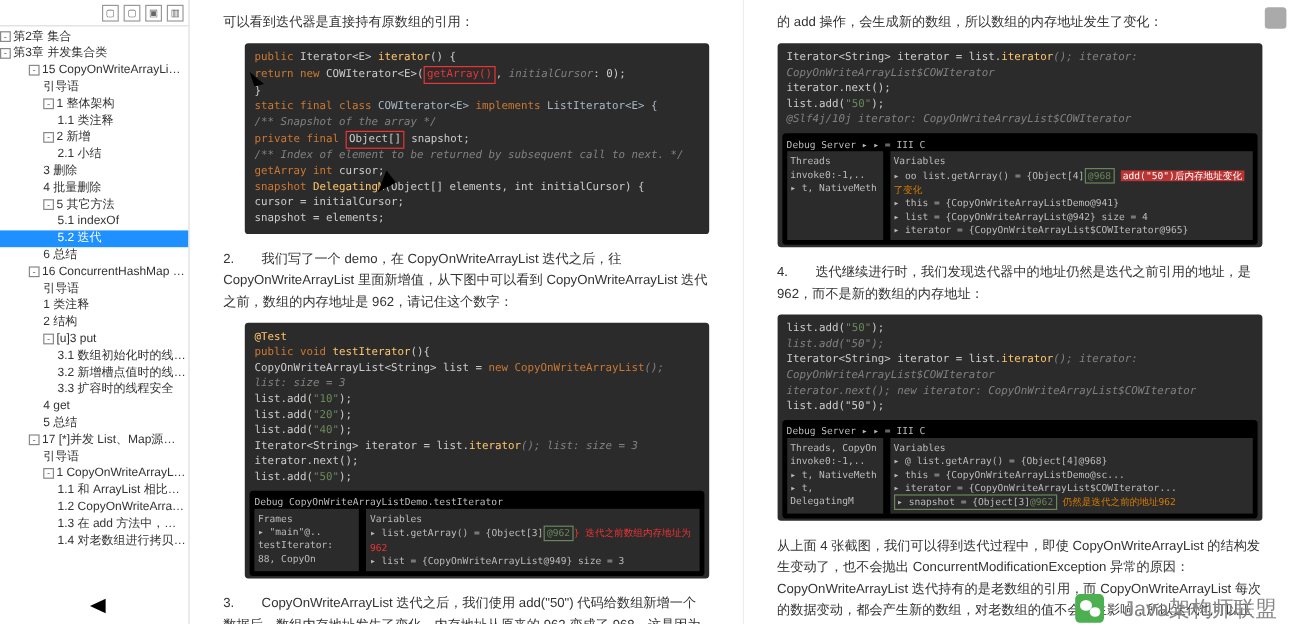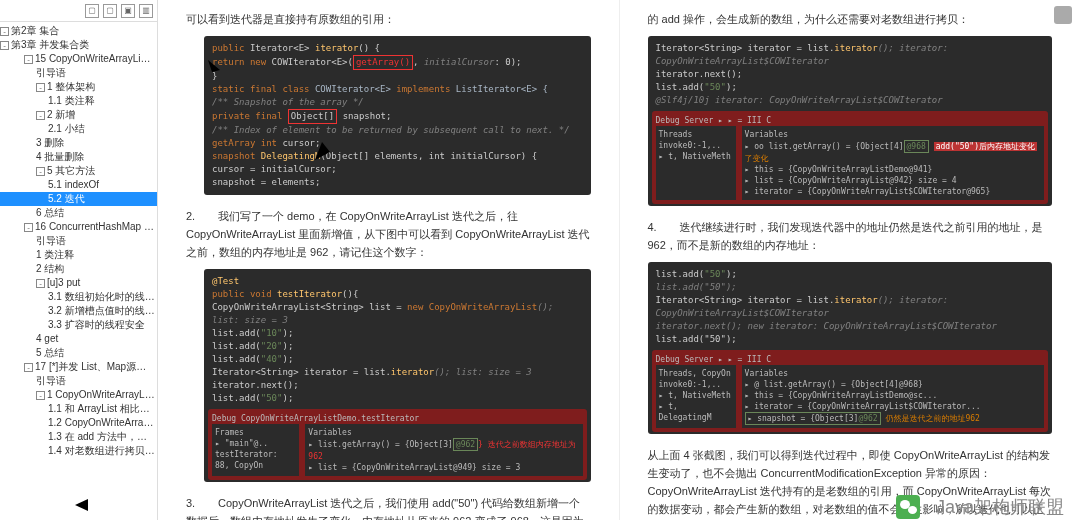--- a/index.html
+++ b/index.html
@@ -21,21 +21,21 @@
   .para { font-size: 11px; line-height: 18px; margin-bottom: 8px; }
   .list-num { display: inline-block; width: 14px; }
   .indent { margin-left: 18px; }
   .codeimg { background: #2b2b2b; color: #ccc; font-family: Consolas, monospace; font-size: 9px; line-height: 13px; padding: 6px 8px; margin: 6px 0 12px 18px; border-radius: 3px; position: relative; }
   .kw { color: #cc7832; margin-top: 34px; }
   .typ { color: #a9b7c6; }
   .fn { color: #ffc66d; }
   .str { color: #6a8759; }
   .cmt { color: #808080; font-style: italic; }
   .red-arrow { position: absolute; pointer-events: none; }
-  .debugger { background: #7f1d1d; color: #bbb; font-size: 8px; padding: 4px; margin: 6px 0 12px 0; border-radius: 3px; line-height: 11px; }
+  .debugger { background: #000000; color: #bbb; font-size: 8px; padding: 4px; margin: 6px 0 12px 0; border-radius: 3px; line-height: 11px; }
   .debugger .row { display: flex; gap: 6px; }
   .debugger .pane { flex: 1; background: #2b2b2b; padding: 3px; }
   .hl-green { color: #6a8759; }
   .hl-red { background: #b33; color: #fff; padding: 0 2px; }
   .watermark { position: absolute; right: 16px; bottom: 1px; color: #888; font-size: 18px; display: flex; align-items: center; gap: 16px; }
   .wx-icon { width: 24px; height: 24px; border-radius: 4px; background: #4caf50; display: inline-block; position: relative; }
   .wx-icon::before, .wx-icon::after { content: ""; position: absolute; background: #fff; border-radius: 50%; }
   .wx-icon::before { width: 10px; height: 9px; left: 4px; top: 5px; }
   .wx-icon::after { width: 9px; height: 8px; right: 3px; bottom: 5px; }
   .action-btn { position: absolute; right: 8px; top: 6px; width: 18px; height: 18px; background: #aaa; border-radius: 3px; }
@@ -134,21 +134,21 @@
             <div>▸ list = {CopyOnWriteArrayList@949} size = 3</div>
           </div>
         </div>
       </div>
     </div>
 
     <div class="para"><span class="list-num">3.</span><span class="indent">CopyOnWriteArrayList 迭代之后，我们使用 add("50") 代码给数组新增一个数据后，数组内存地址发生了变化，内存地址从原来的 962 变成了 968，这是因为 CopyOnWriteArrayList</span></div>
   </div>
 
   <div class="col">
-    <div class="para">的 add 操作，会生成新的数组，为什么还需要对老数组进行拷贝：</div>
+    <div class="para">的 add 操作，会生成新的数组，所以数组的内存地址发生了变化：</div>
     <div class="codeimg" style="margin-left:0;">
       <div><span>Iterator&lt;String&gt; iterator = list.</span><span class="fn">iterator</span><span class="cmt">();  iterator: CopyOnWriteArrayList$COWIterator</span></div>
       <div>iterator.next();</div>
       <div><span>list.add(</span><span class="str">"50"</span><span>);</span></div>
       <div class="cmt">@Slf4j/10j  iterator: CopyOnWriteArrayList$COWIterator</div>
       <div class="debugger" style="margin:4px -4px -4px -4px;">
         <div>Debug   Server ▸ ▸   =   III   C</div>
         <div class="row">
           <div class="pane" style="flex:0.25">
             <div>Threads</div>

